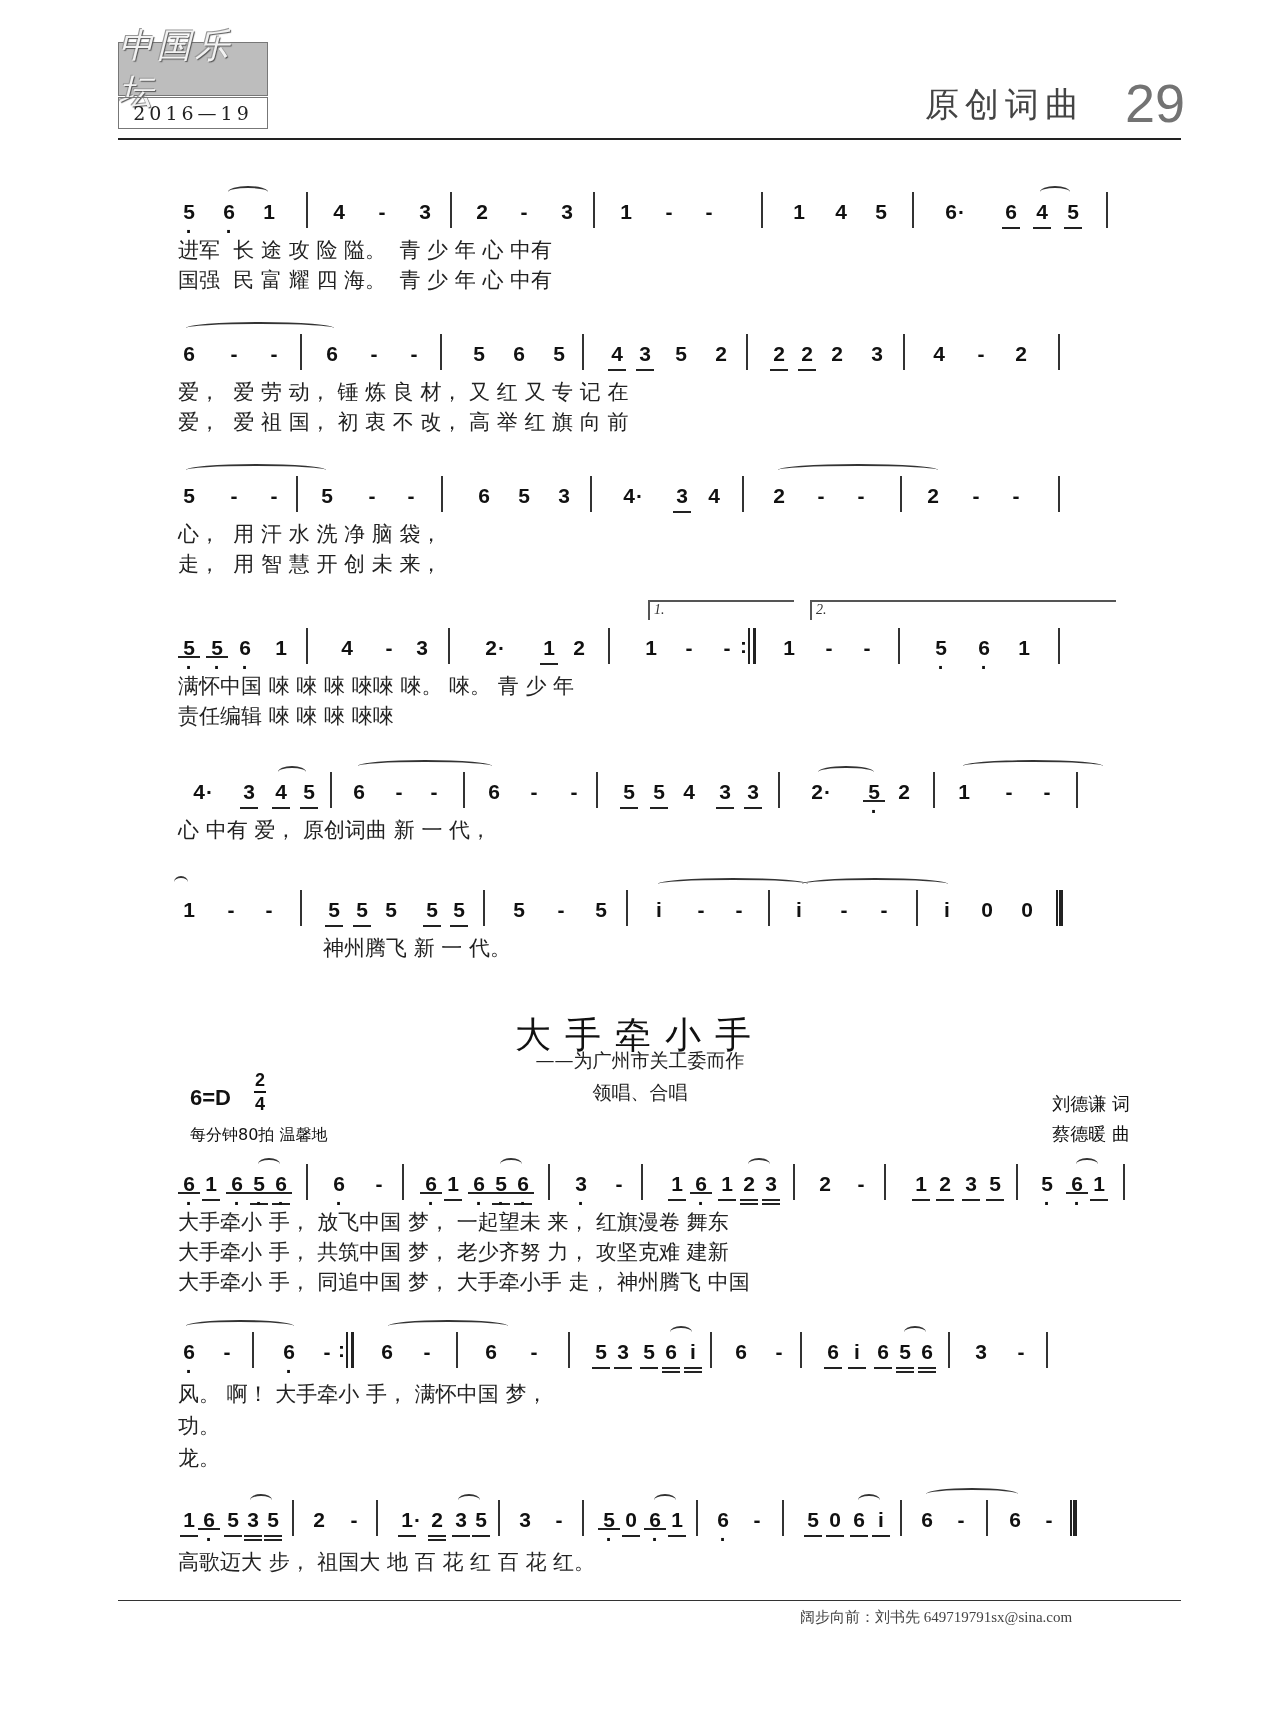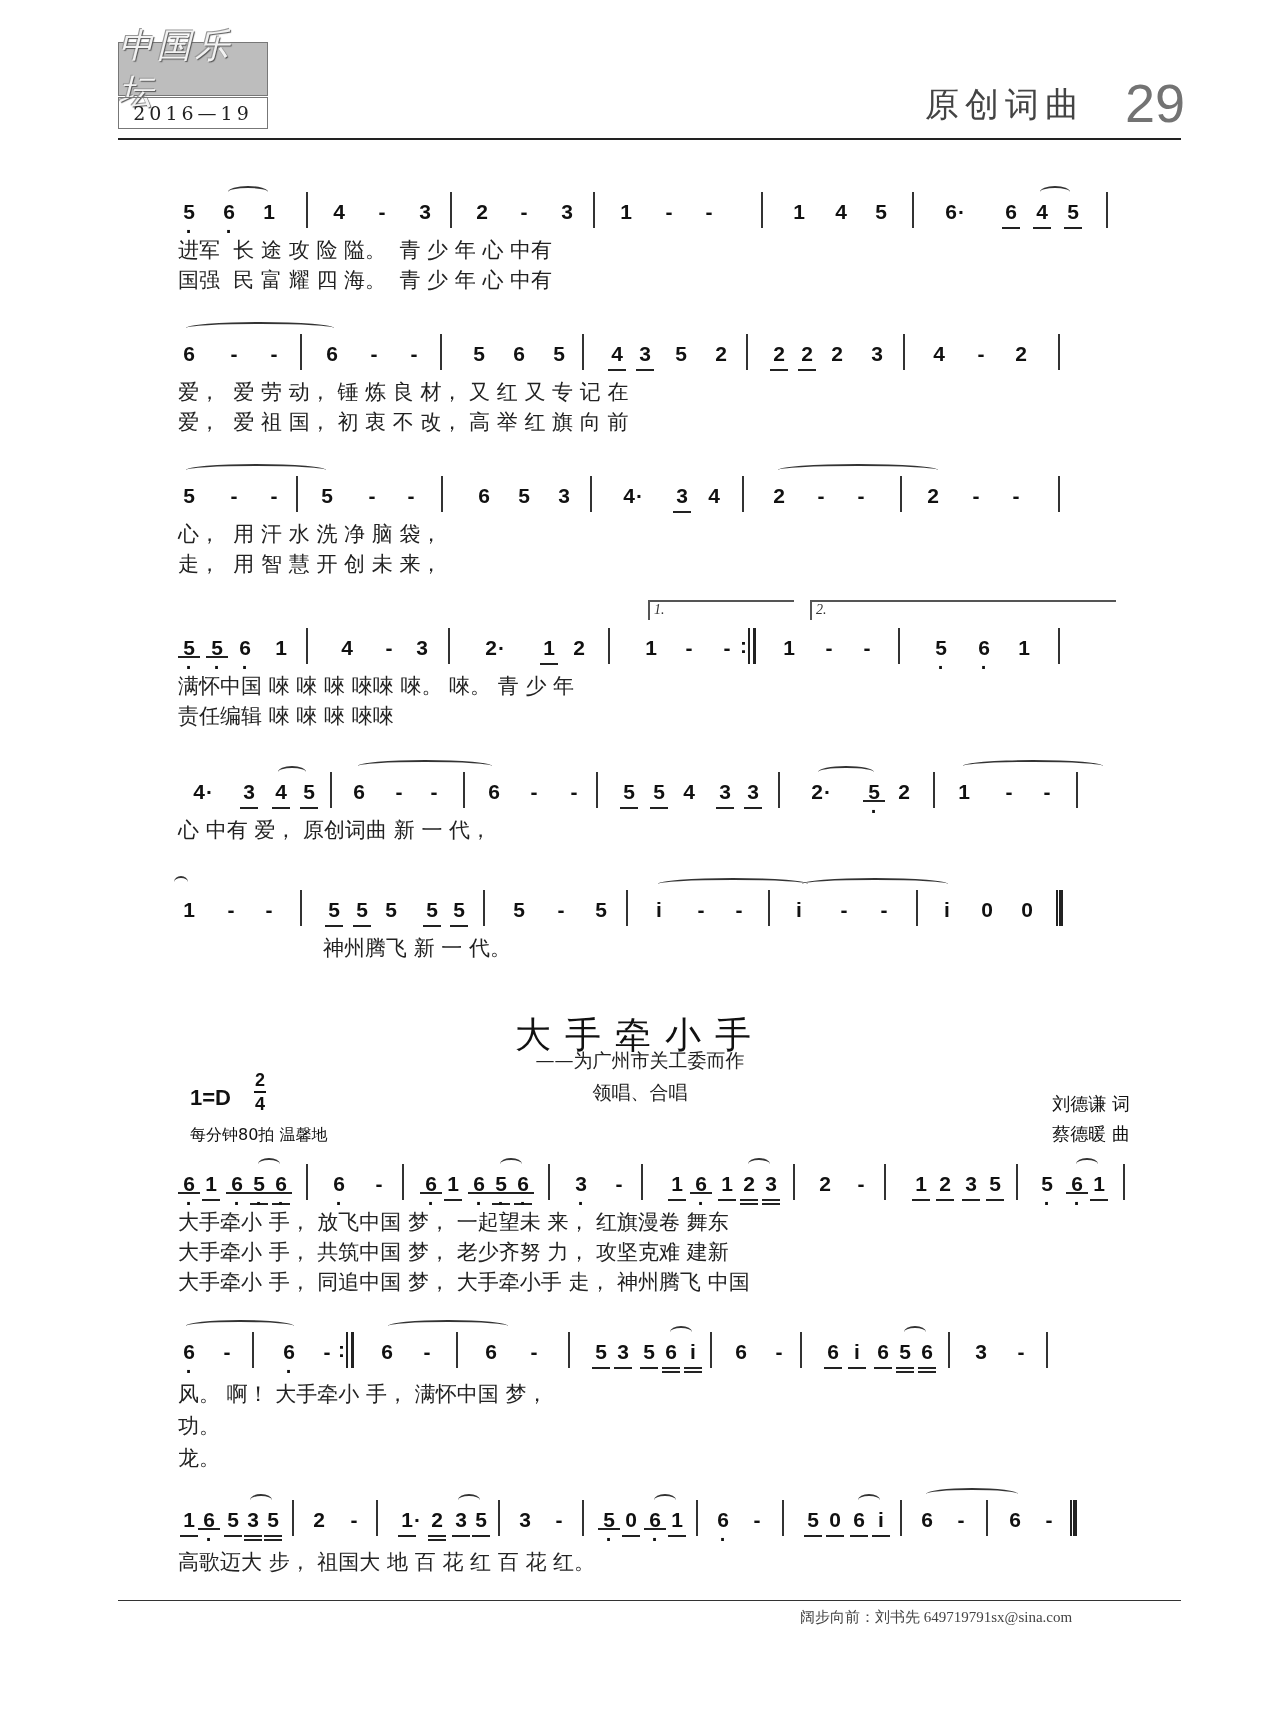--- a/index.html
+++ b/index.html
@@ -260,21 +260,21 @@
     <span class="n" style="left:798px">0</span>
     <span class="n" style="left:838px">0</span>
     <span class="dbl" style="left:878px"></span>
   </div>
   <div class="lyr" style="top:36px;left:145px">神州腾飞 新 一 代。</div>
 </div>
 
 <div class="song-title">大手牵小手</div>
 <div class="song-sub">——为广州市关工委而作</div>
 <div class="song-voice">领唱、合唱</div>
-<div class="key">1=D</div>
+<div class="key">6=D</div>
 <div class="frac">
   <span>2</span>
   <span class="line"></span>
   <span>4</span>
 </div>
 <div class="tempo">每分钟80拍   温馨地</div>
 <div class="credit" style="top:1092px">刘德谦 词</div>
 <div class="credit" style="top:1122px">蔡德暖 曲</div>
 
 <div class="row" style="top:1172px;">

